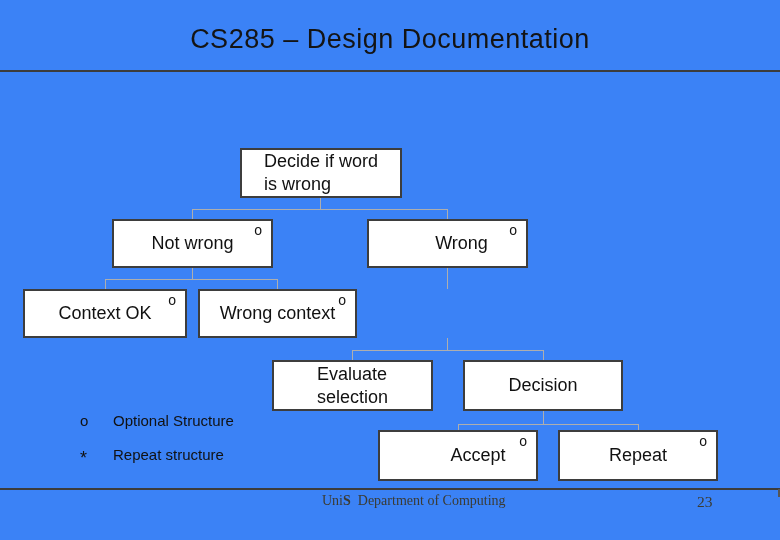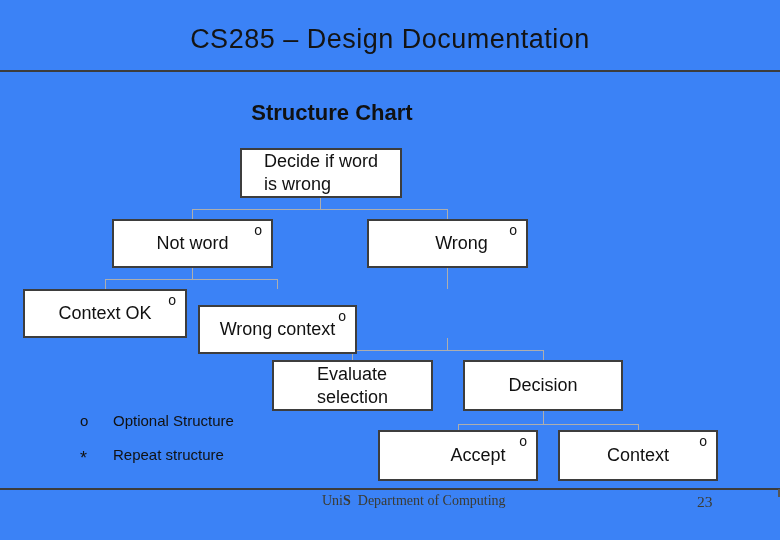--- a/index.html
+++ b/index.html
@@ -129,21 +129,20 @@
   }
 </style>
 </head>
 <body>
 
 <div id="slide">
 
   <div class="title">CS285 – Design Documentation</div>
   <div class="rule header"></div>
 
-  <div class="chart-heading">Structure Chart</div>
 
   <div class="conn" style="left:320px;top:198px;width:1px;height:11px;"></div>
   <div class="conn" style="left:192px;top:209px;width:256px;height:1px;"></div>
   <div class="conn" style="left:192px;top:209px;width:1px;height:10px;"></div>
   <div class="conn" style="left:447px;top:209px;width:1px;height:10px;"></div>
 
   <div class="conn" style="left:192px;top:268px;width:1px;height:11px;"></div>
   <div class="conn" style="left:105px;top:279px;width:173px;height:1px;"></div>
   <div class="conn" style="left:105px;top:279px;width:1px;height:10px;"></div>
   <div class="conn" style="left:277px;top:279px;width:1px;height:10px;"></div>
@@ -159,56 +158,56 @@
   <div class="conn" style="left:458px;top:424px;width:181px;height:1px;"></div>
   <div class="conn" style="left:458px;top:424px;width:1px;height:6px;"></div>
   <div class="conn" style="left:638px;top:424px;width:1px;height:6px;"></div>
 
   <div class="node" style="left:240px;top:148px;width:162px;height:50px;">
     <span class="lbl">Decide if word
 is wrong</span>
   </div>
 
   <div class="node" style="left:112px;top:219px;width:161px;height:49px;">
-    <span class="lbl">Not word</span>
+    <span class="lbl">Not wrong</span>
     <span class="marker">o</span>
   </div>
 
   <div class="node" style="left:367px;top:219px;width:161px;height:49px;padding-left:28px;">
     <span class="lbl">Wrong</span>
     <span class="marker">o</span>
   </div>
 
   <div class="node" style="left:23px;top:289px;width:164px;height:49px;">
     <span class="lbl">Context OK</span>
     <span class="marker">o</span>
   </div>
 
-  <div class="node" style="left:198px;top:289px;width:159px;height:49px;margin-top:16px;">
+  <div class="node" style="left:198px;top:289px;width:159px;height:49px;">
     <span class="lbl">Wrong context</span>
     <span class="marker">o</span>
   </div>
 
 
   <div class="node" style="left:272px;top:360px;width:161px;height:51px;">
     <span class="lbl">Evaluate
 selection</span>
   </div>
 
   <div class="node" style="left:463px;top:360px;width:160px;height:51px;">
     <span class="lbl">Decision</span>
   </div>
 
   <div class="node" style="left:378px;top:430px;width:160px;height:51px;padding-left:40px;">
     <span class="lbl">Accept</span>
     <span class="marker">o</span>
   </div>
 
   <div class="node" style="left:558px;top:430px;width:160px;height:51px;">
-    <span class="lbl">Context</span>
+    <span class="lbl">Repeat</span>
     <span class="marker">o</span>
   </div>
 
   <div class="legend-row" style="top:412px;">
     <span class="sym">o</span><span>Optional Structure</span>
   </div>
   <div class="legend-row" style="top:444px;">
     <span class="sym star">*</span><span>Repeat structure</span>
   </div>
 

